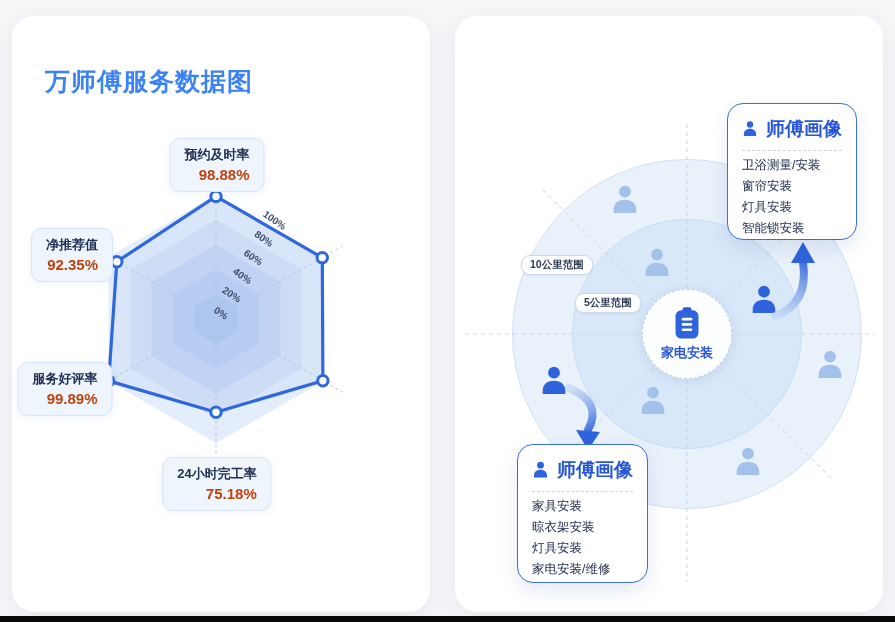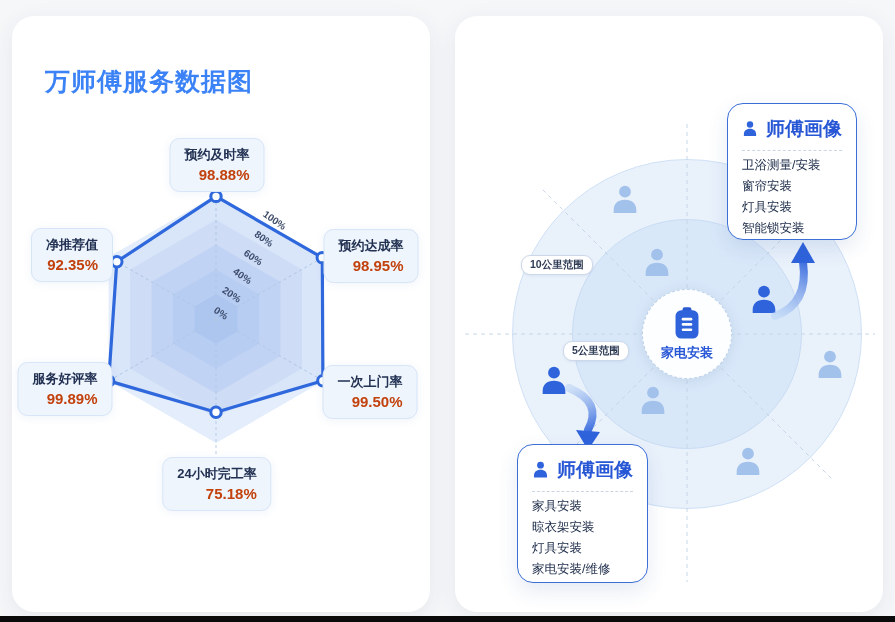--- a/index.html
+++ b/index.html
@@ -34,21 +34,21 @@
   .ring-inner{left:117px;top:203px;width:230px;height:230px;background:#d9e8f9;border:1px solid #c9dcf3;}
   #guides-svg{position:absolute;left:0;top:0;}
   .hub{position:absolute;left:187px;top:273px;width:90px;height:90px;border-radius:50%;
        background:#fdfeff;border:1px dashed #bdd2ea;display:flex;flex-direction:column;
        align-items:center;justify-content:center;box-shadow:0 2px 14px rgba(100,130,180,.18);}
   .hub-label{font-size:13px;font-weight:700;color:#2857d6;margin-top:3px;}
   .range-pill{position:absolute;background:#ffffff;border:1px solid #ccd8e8;border-radius:9px;
       padding:2px 8px;font-size:10.5px;font-weight:700;color:#2e3b55;white-space:nowrap;
       box-shadow:0 1px 3px rgba(80,110,170,.10);text-align:center;}
   .pill-outer{left:66px;top:239px;}
-  .pill-inner{left:108px;top:277px;margin-top:48px;}
+  .pill-inner{left:120px;top:277px;}
   .person{position:absolute;width:30px;height:32px;transform:translate(-50%,-50%);}
   .person svg{width:100%;height:100%;}
   .person.nearby svg *{fill:#a3c2eb;}
   .person.matched svg *{fill:#2f63dc;}
   .profile-card{position:absolute;background:#ffffff;border:1.6px solid #3b6fd6;border-radius:16px;
       padding:12px 14px 10px 14px;box-shadow:0 8px 20px rgba(40,80,160,.12);}
   .pc-topright{left:272px;top:87px;width:130px;height:137px;}
   .pc-bottomleft{left:62px;top:428px;width:131px;height:139px;}
   .profile-head{display:flex;align-items:center;gap:8px;}
   .profile-head svg{width:22px;height:24px;}
@@ -92,28 +92,20 @@
         <circle cx="310.85021431892403" cy="364.69" r="5.2" fill="#ffffff" stroke="#2e68dc" stroke-width="3"></circle>
         <circle cx="204" cy="396.2232" r="5.2" fill="#ffffff" stroke="#2e68dc" stroke-width="3"></circle>
         <circle cx="96.73097579580579" cy="364.9318" r="5.2" fill="#ffffff" stroke="#2e68dc" stroke-width="3"></circle>
         <circle cx="104.8279669110288" cy="245.743" r="5.2" fill="#ffffff" stroke="#2e68dc" stroke-width="3"></circle>
       </svg>
 
     <div class="metric-card rc-top">
       <div class="metric-label">预约及时率</div>
       <div class="metric-value">98.88%</div>
     </div>
-    <div class="metric-card rc-ur">
-      <div class="metric-label">预约达成率</div>
-      <div class="metric-value">98.95%</div>
-    </div>
-    <div class="metric-card rc-lr">
-      <div class="metric-label">一次上门率</div>
-      <div class="metric-value">99.50%</div>
-    </div>
     <div class="metric-card rc-bottom">
       <div class="metric-label">24小时完工率</div>
       <div class="metric-value">75.18%</div>
     </div>
     <div class="metric-card rc-ll">
       <div class="metric-label">服务好评率</div>
       <div class="metric-value">99.89%</div>
     </div>
     <div class="metric-card rc-ul">
       <div class="metric-label">净推荐值</div>

